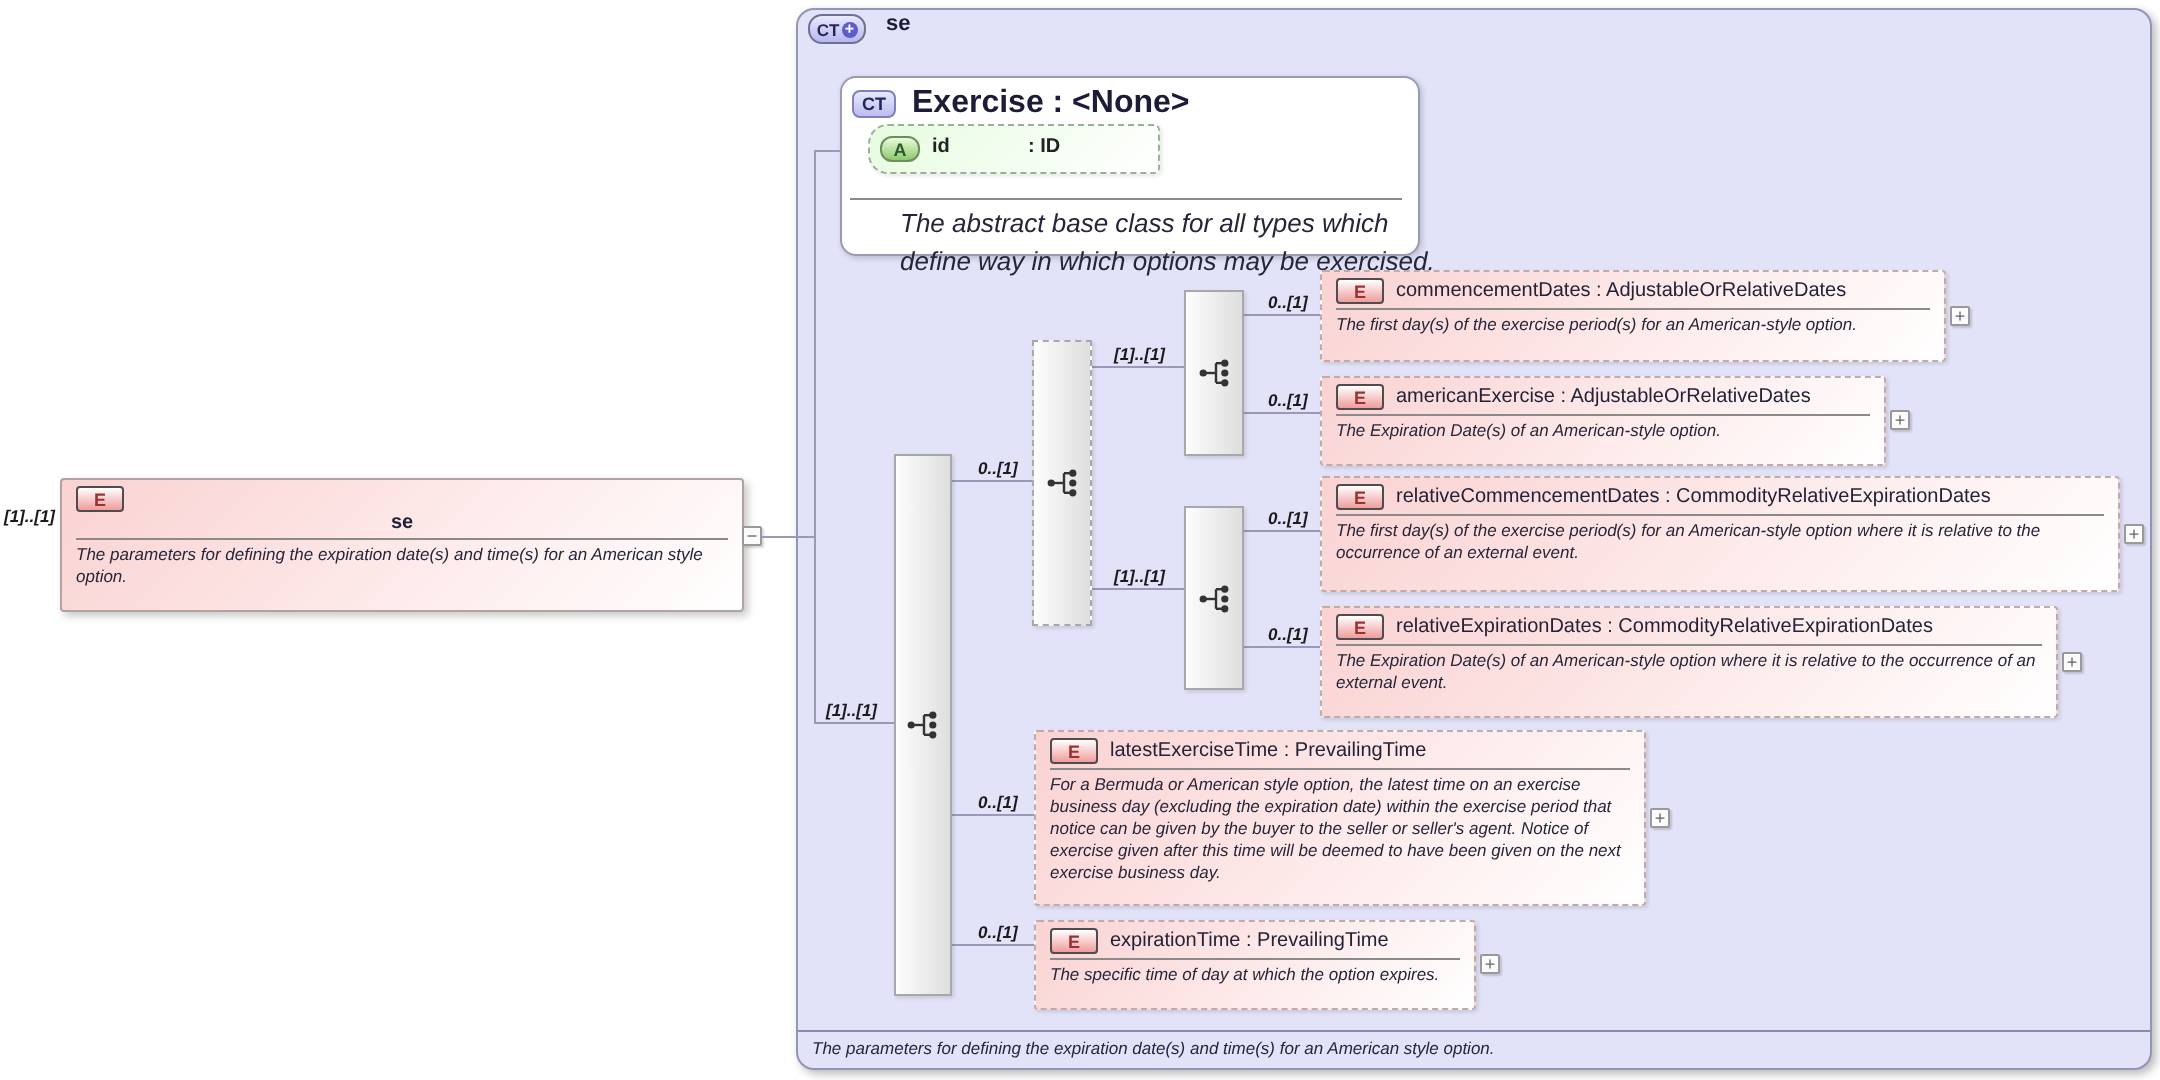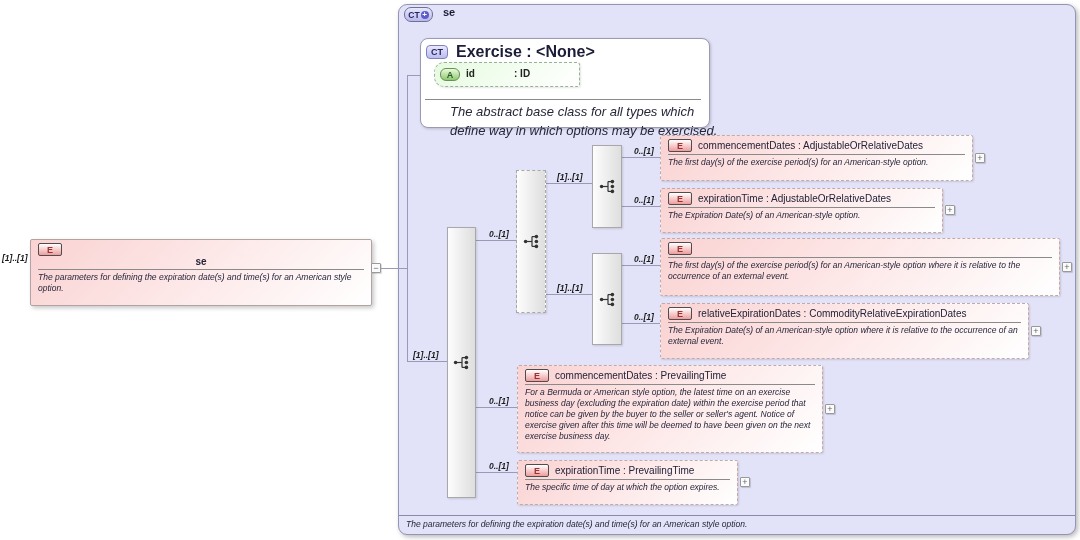--- a/index.html
+++ b/index.html
@@ -194,31 +194,32 @@
     </div>
     <div class="esep"></div>
     <div class="edesc">The first day(s) of the exercise period(s) for an American-style option.</div>
   </div>
   <div class="pm" style="left:975px;top:153px;">+</div>
 
   <span class="card-label" style="left:634px;top:195px;">0..[1]</span>
   <div class="ebox" style="left:660px;top:188px;width:283px;height:45px;">
     <div class="ehdr">
       <span class="badge e">E</span>
-      <span class="etitle">expirationTime : AdjustableOrRelativeDates</span>
+      <span class="etitle">americanExercise : AdjustableOrRelativeDates</span>
     </div>
     <div class="esep"></div>
     <div class="edesc">The Expiration Date(s) of an American-style option.</div>
   </div>
   <div class="pm" style="left:945px;top:205px;">+</div>
 
   <span class="card-label" style="left:634px;top:254px;">0..[1]</span>
   <div class="ebox" style="left:660px;top:238px;width:400px;height:58px;">
     <div class="ehdr">
       <span class="badge e">E</span>
+      <span class="etitle">relativeCommencementDates : CommodityRelativeExpirationDates</span>
     </div>
     <div class="esep"></div>
     <div class="edesc">The first day(s) of the exercise period(s) for an American-style option where it is relative to the occurrence of an external event.</div>
   </div>
   <div class="pm" style="left:1062px;top:262px;">+</div>
 
   <span class="card-label" style="left:634px;top:312px;">0..[1]</span>
   <div class="ebox" style="left:660px;top:303px;width:369px;height:56px;">
     <div class="ehdr">
       <span class="badge e">E</span>
@@ -226,21 +227,21 @@
     </div>
     <div class="esep"></div>
     <div class="edesc">The Expiration Date(s) of an American-style option where it is relative to the occurrence of an external event.</div>
   </div>
   <div class="pm" style="left:1031px;top:326px;">+</div>
 
   <span class="card-label" style="left:489px;top:396px;">0..[1]</span>
   <div class="ebox" style="left:517px;top:365px;width:306px;height:88px;">
     <div class="ehdr">
       <span class="badge e">E</span>
-      <span class="etitle">commencementDates : PrevailingTime</span>
+      <span class="etitle">latestExerciseTime : PrevailingTime</span>
     </div>
     <div class="esep"></div>
     <div class="edesc">For a Bermuda or American style option, the latest time on an exercise business day (excluding the expiration date) within the exercise period that notice can be given by the buyer to the seller or seller's agent. Notice of exercise given after this time will be deemed to have been given on the next exercise business day.</div>
   </div>
   <div class="pm" style="left:825px;top:404px;">+</div>
 
   <span class="card-label" style="left:489px;top:461px;">0..[1]</span>
   <div class="ebox" style="left:517px;top:460px;width:221px;height:45px;">
     <div class="ehdr">
       <span class="badge e">E</span>

